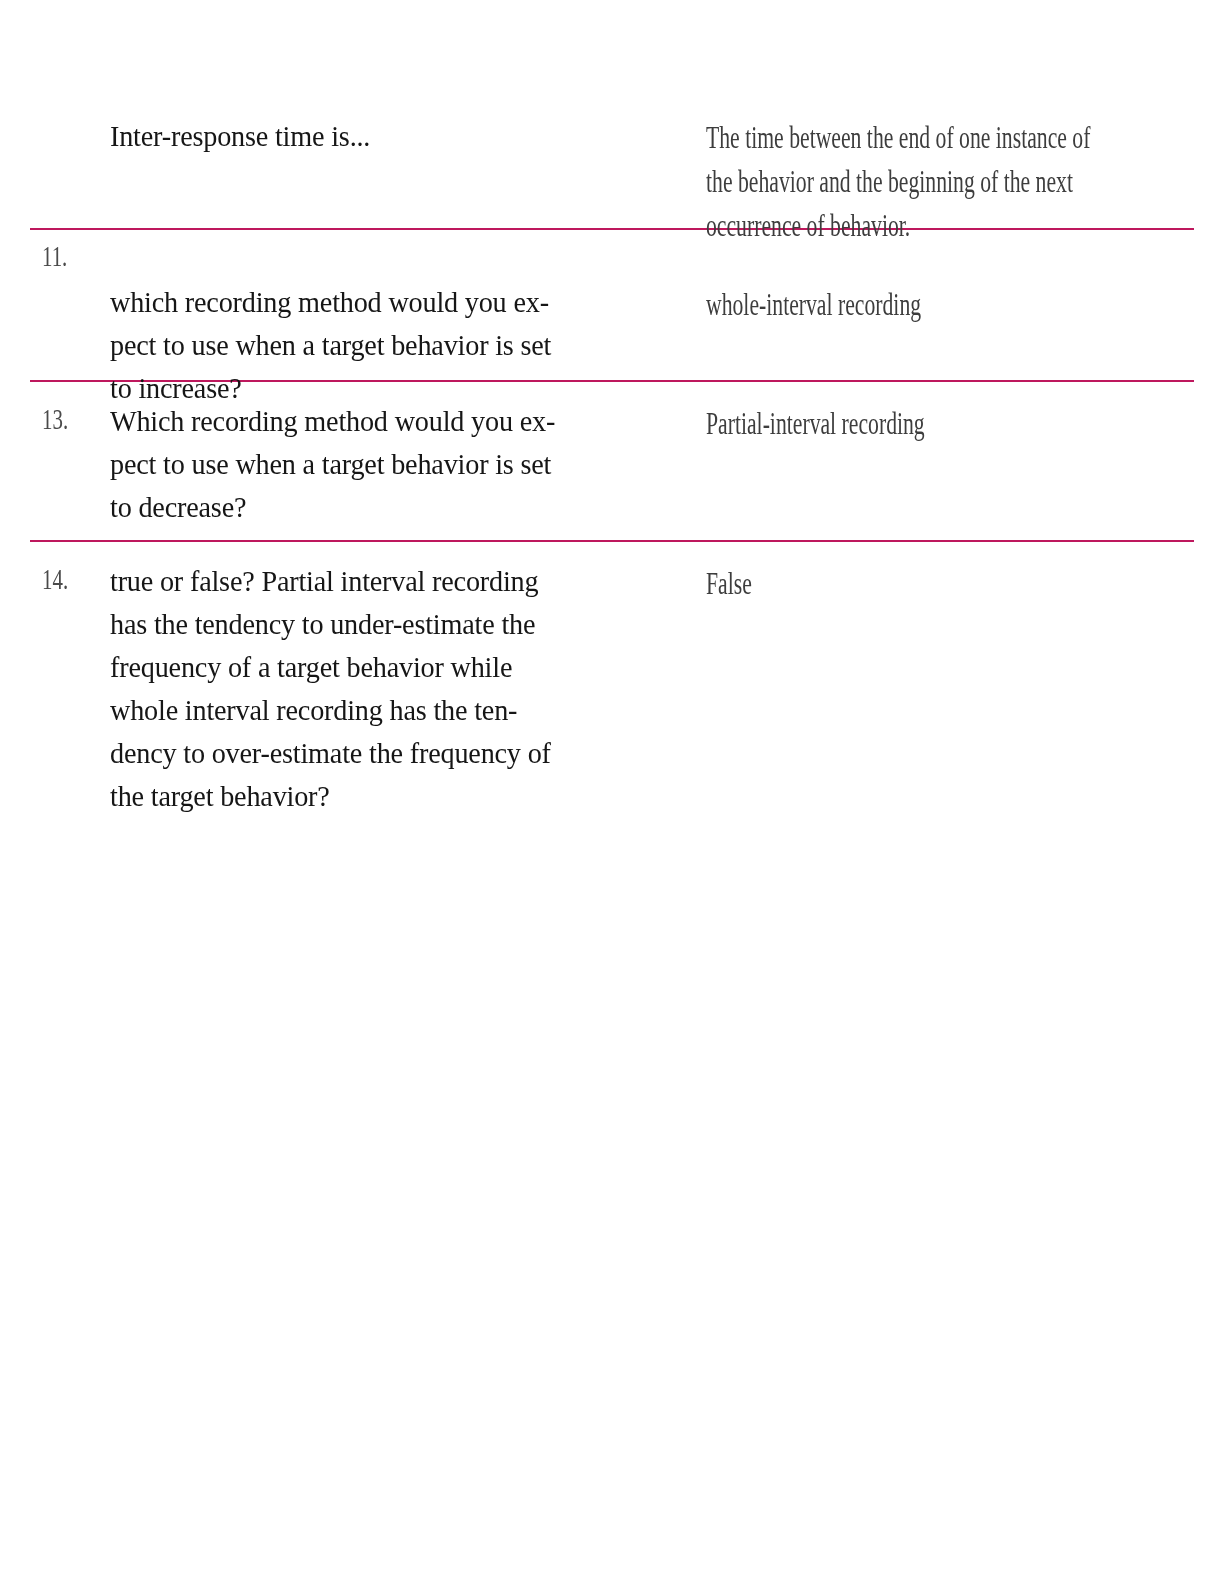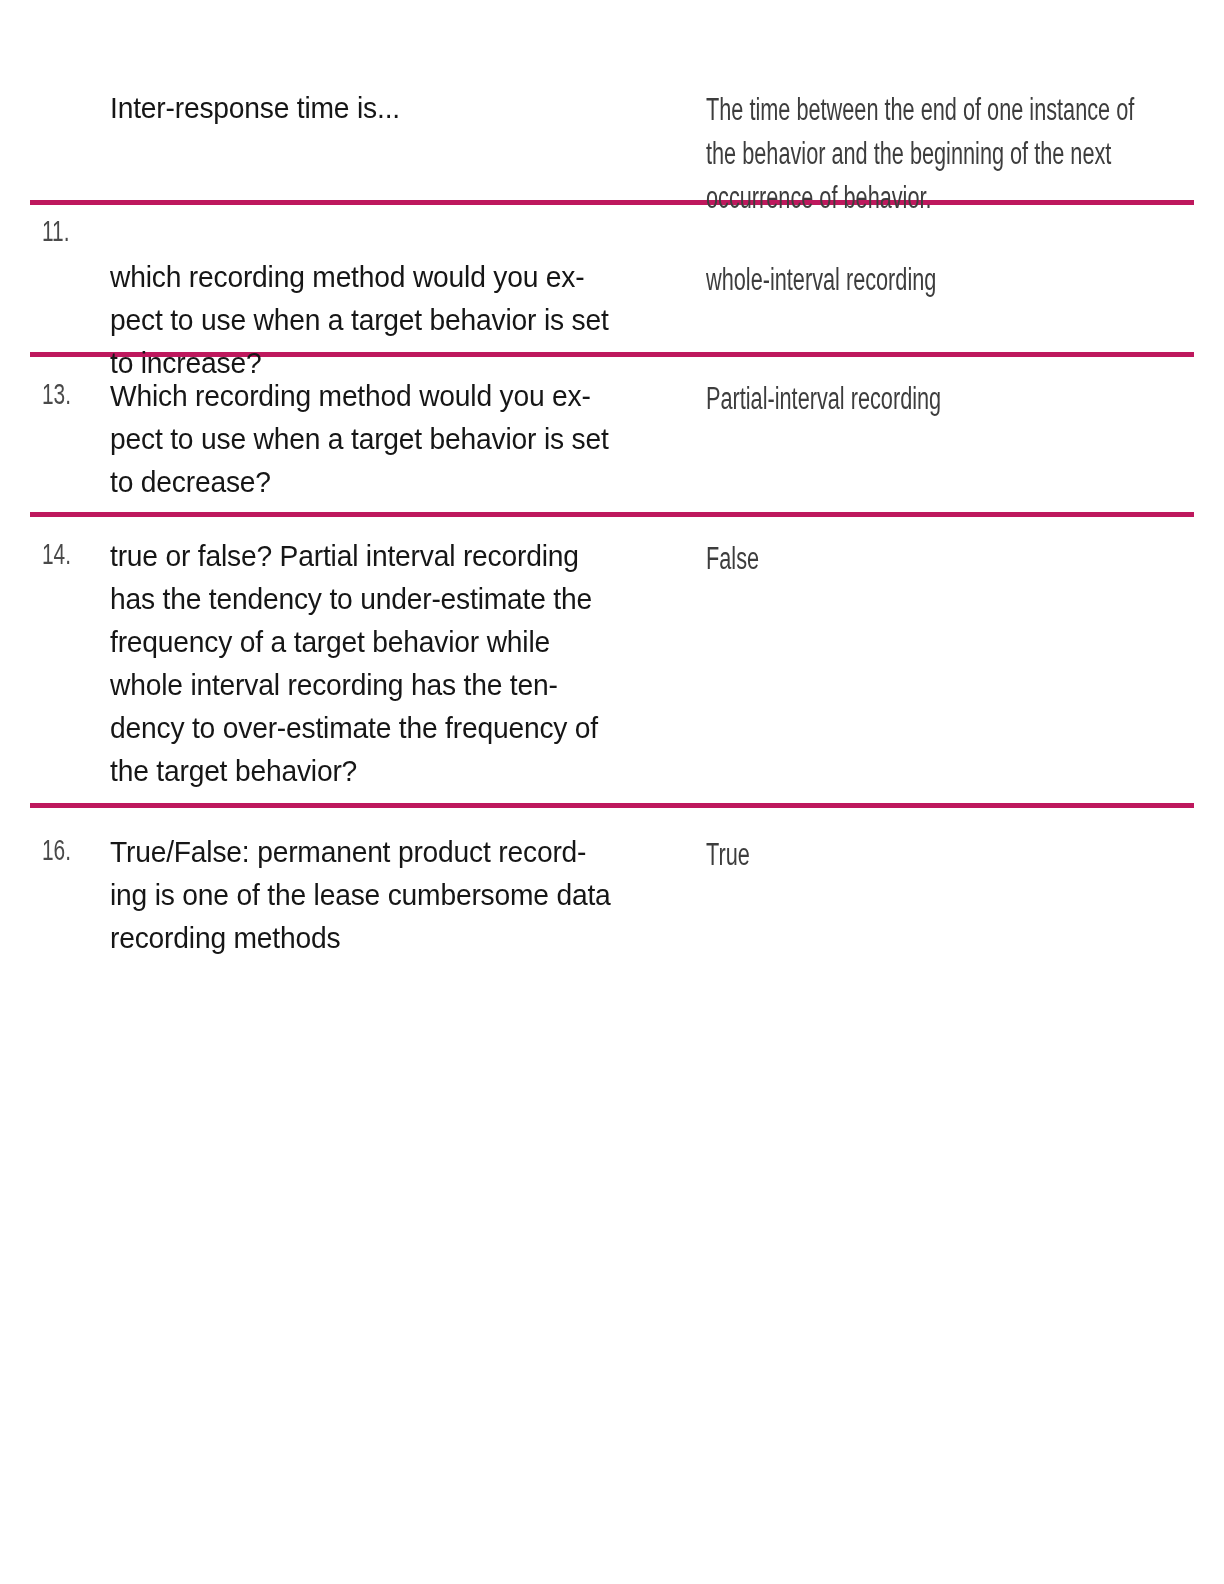--- a/index.html
+++ b/index.html
@@ -2,28 +2,29 @@
 <html><head>
 <meta charset="utf-8">
 <style>
   html, body { margin: 0; padding: 0; background: #ffffff; }
   .page {
     position: relative;
     width: 1224px;
     height: 1444px;
     background: #ffffff;
     overflow: hidden;
-    font-family: Liberation Sans, sans-serif;
+    font-family: Liberation Serif, serif;
+    margin-top: 28px;
   }
   .cards { margin: 0 30px; }
   .card {
     box-sizing: border-box;
     overflow: visible;
   }
-  .card.bordered { border-top: 5px solid #be185d; }
+  .card.bordered { border-top: 2px solid #be185d; }
   .anchor { position: relative; height: 0; }
   .num {
     position: absolute;
     left: 12px;
     width: 90px;
     font-size: 29px;
     line-height: 34px;
     color: #4a4a4a;
     transform: scaleX(0.72);
     transform-origin: 0 0;
@@ -138,27 +139,18 @@
 has the tendency to under-estimate the
 frequency of a target behavior while
 whole interval recording has the ten-
 dency to over-estimate the frequency of
 the target behavior?</div>
         <div class="a">False</div>
       </div>
     </div>
 
 
-    <div class="card c6 bordered">
-      <div class="anchor">
-        <div class="num">16.</div>
-        <div class="q">True/False: permanent product record-
-ing is one of the lease cumbersome data
-recording methods</div>
-        <div class="a">True</div>
-      </div>
-    </div>
 
 
   </div>
 
   <div class="footer">2 / 22</div>
 </div>
 
 </body></html>

